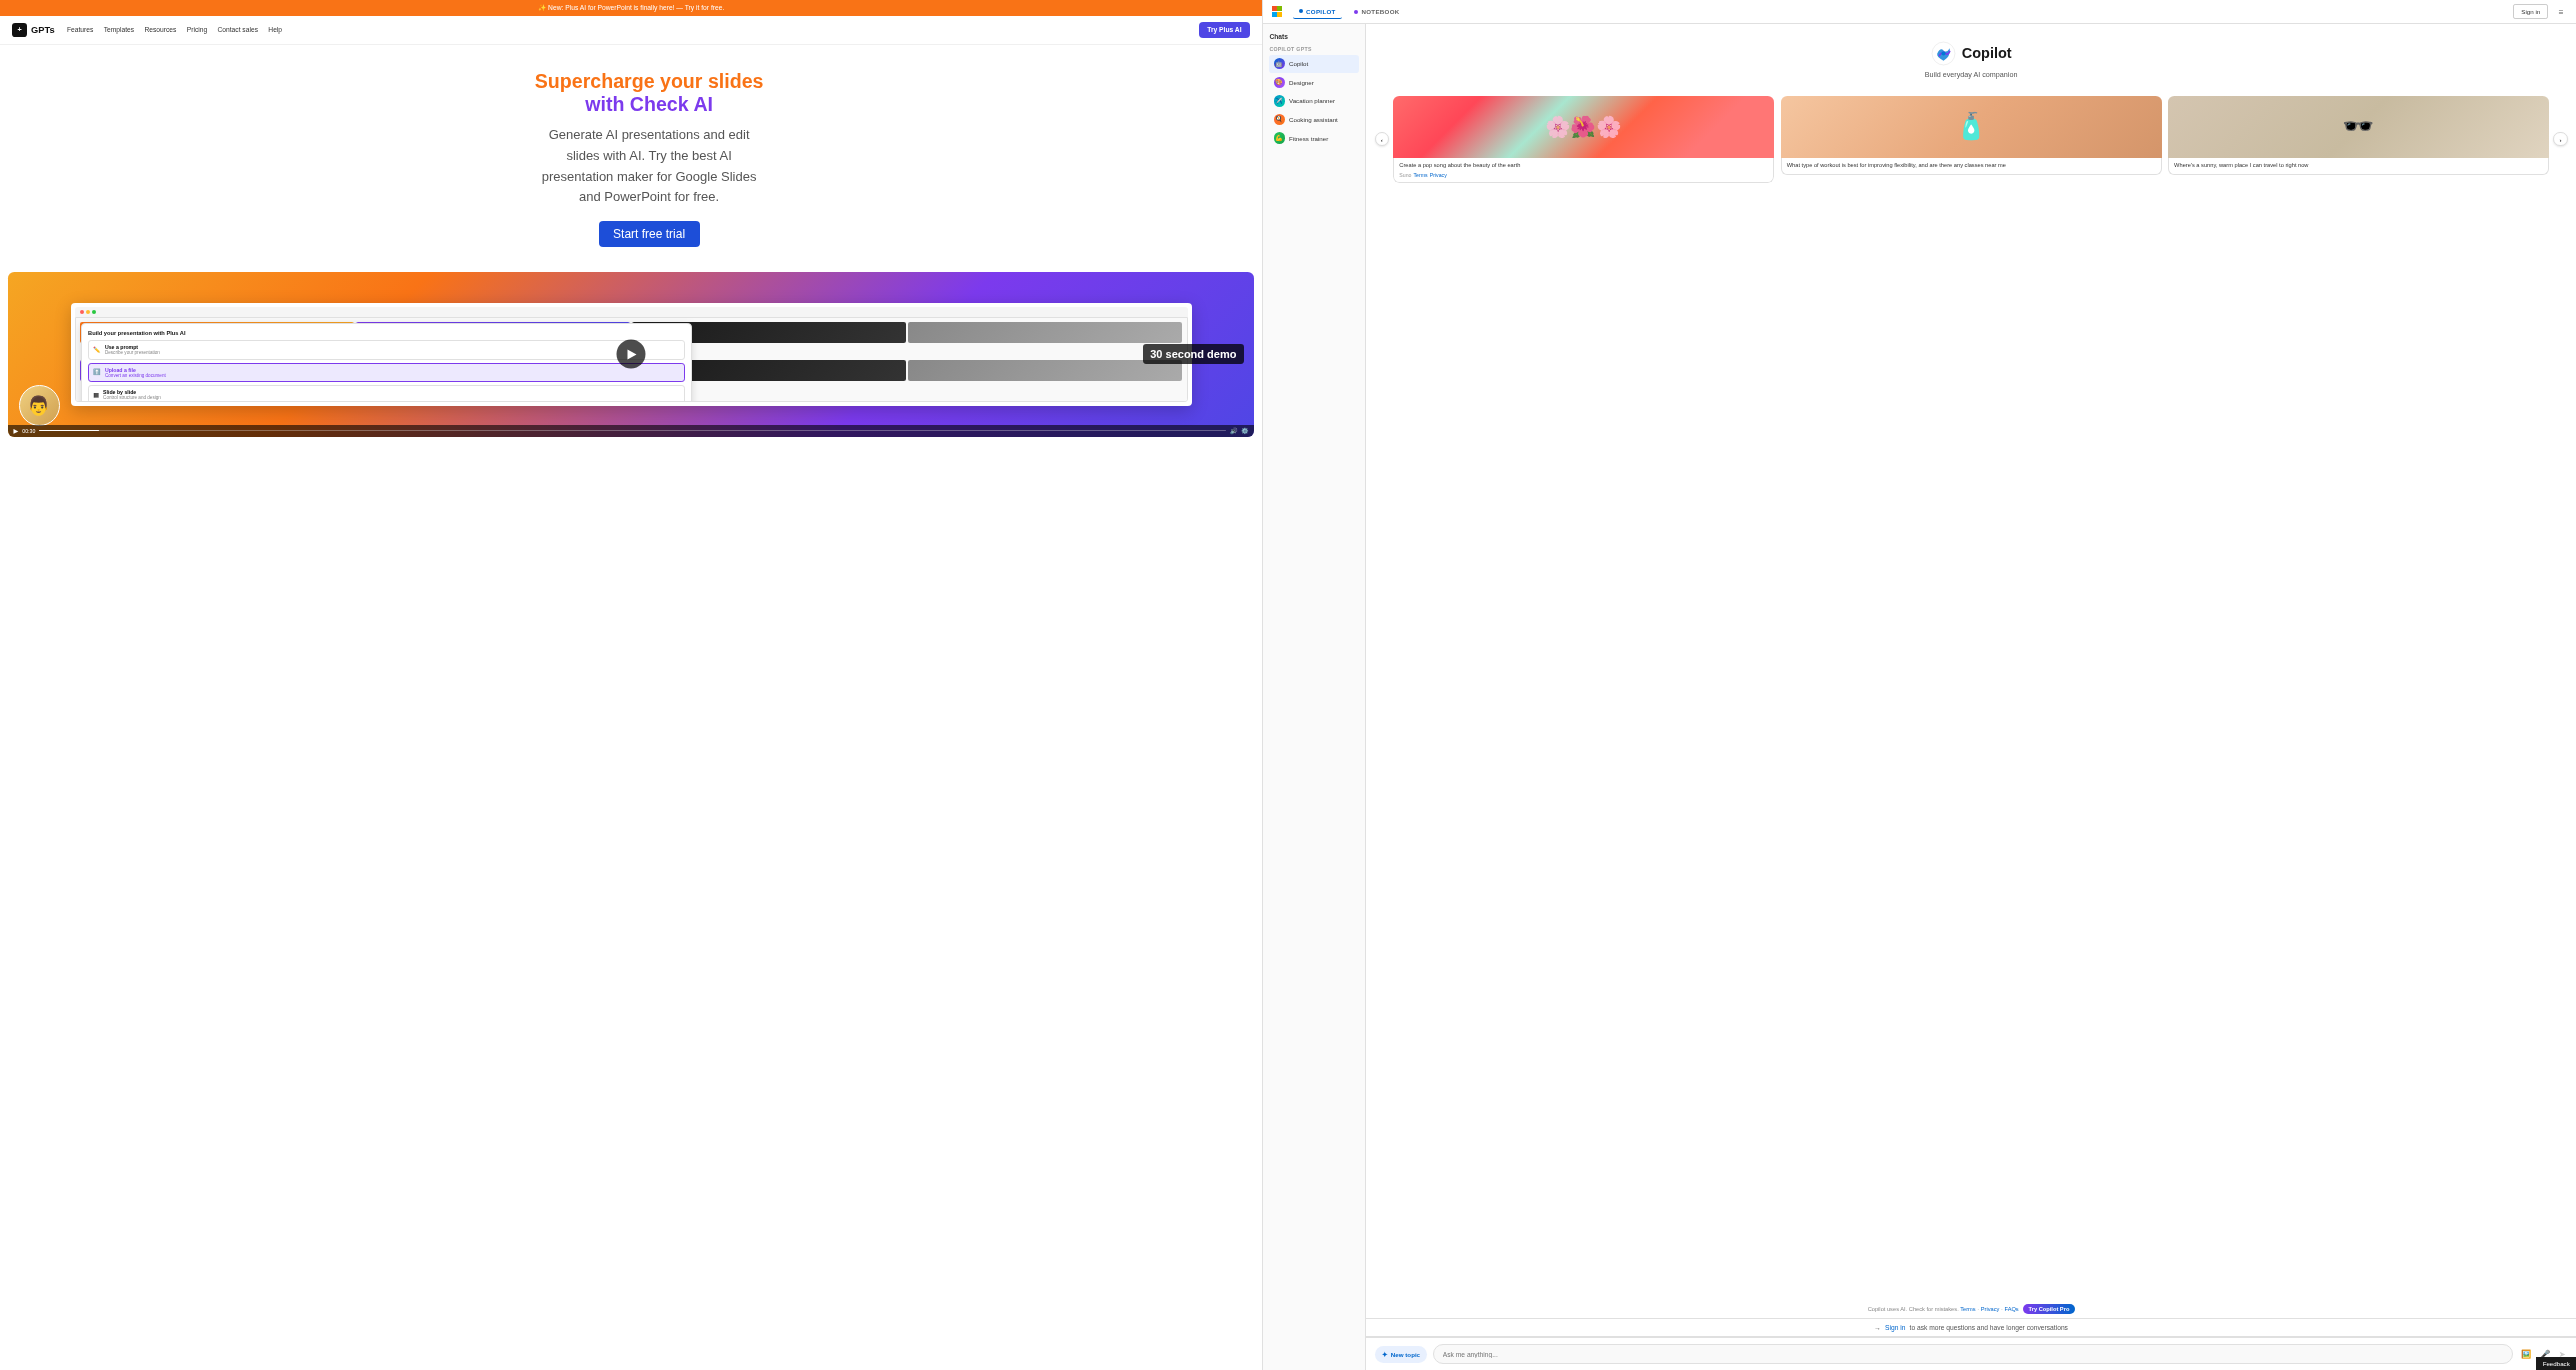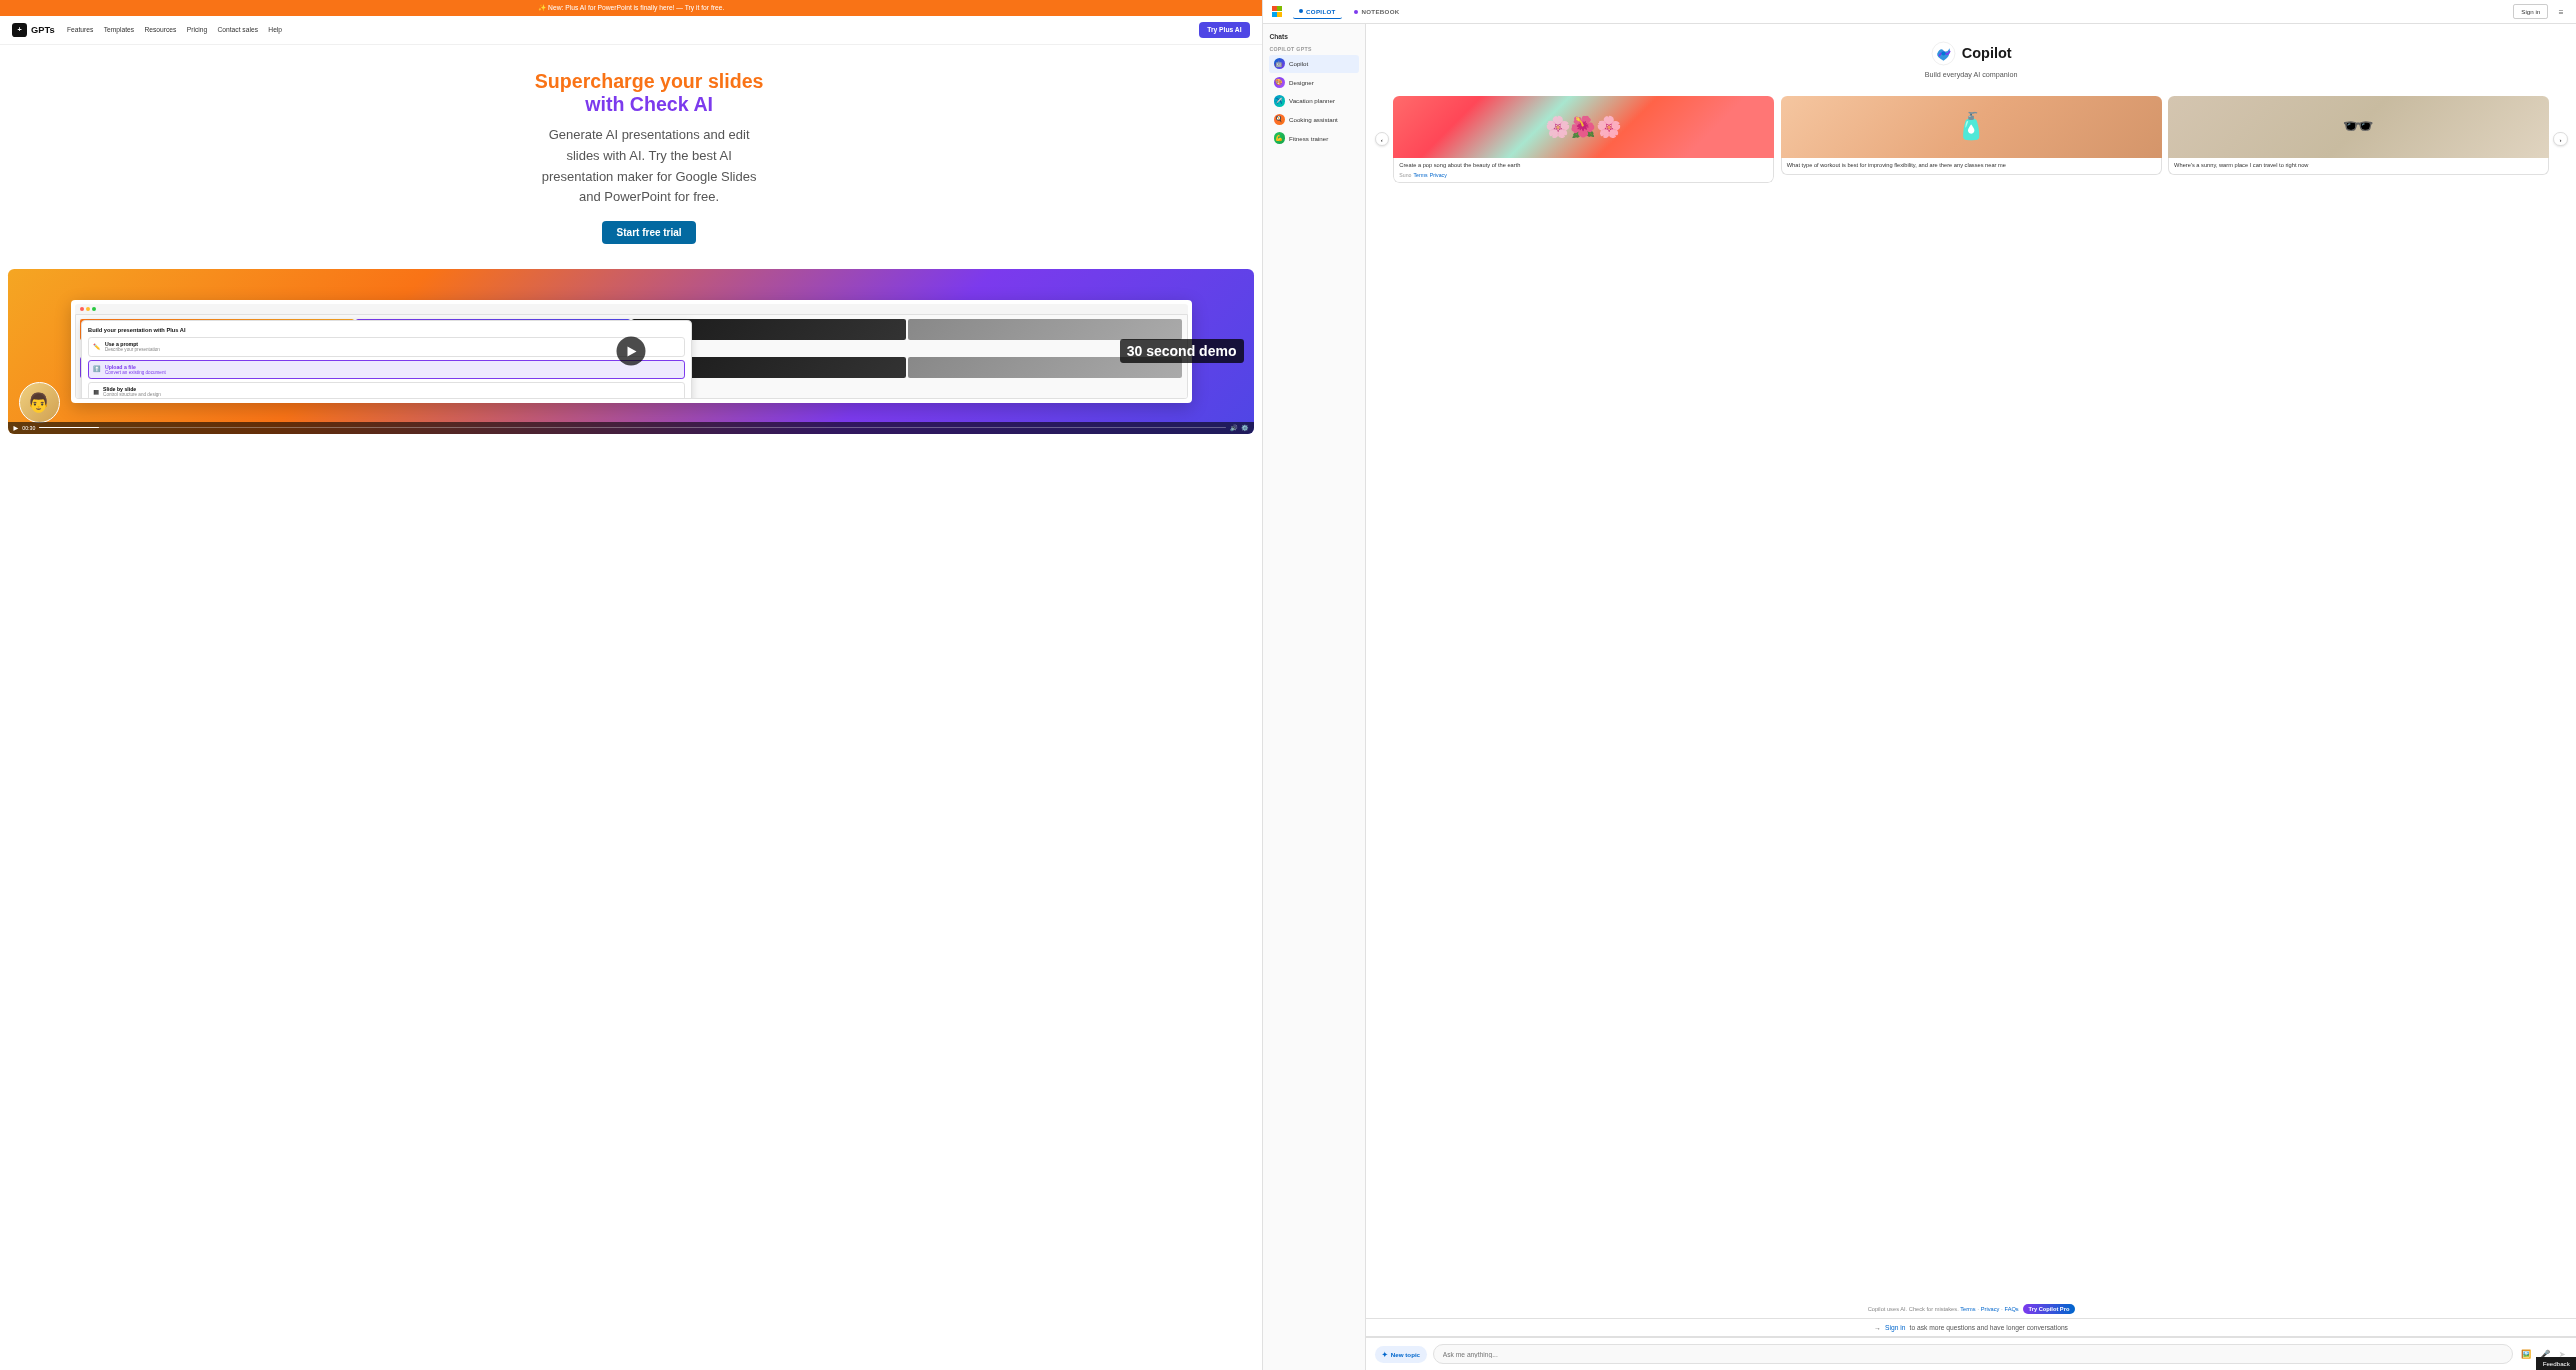--- a/index.html
+++ b/index.html
@@ -88,26 +88,26 @@
     .hero-title-line1 { color: #f97316; }
     .hero-title-line2 { color: #7c3aed; }
     .hero-subtitle {
       font-size: 13px;
       color: #555;
       max-width: 217px;
       margin: 0 auto 12.4px;
       line-height: 1.6;
     }
     .hero-cta {
-      background: #0369a1;
+      background: #1d4ed8;
       color: white;
       padding: 6.2px 14.5px;
       border-radius: 4.1px;
-      font-size: 10px;
-      font-weight: 700;
+      font-size: 12px;
+      font-weight: 400;
       cursor: pointer;
       border: none;
     }
 
     .demo-video {
       margin: 12.4px 8.3px;
       border-radius: 6.2px;
       overflow: hidden;
       background: linear-gradient(135deg, #f5a623 0%, #f97316 30%, #7c3aed 70%, #4f46e5 100%);
       position: relative;
@@ -229,21 +229,21 @@
 
     .demo-label {
       position: absolute;
       right: 10.3px;
       top: 50%;
       transform: translateY(-50%);
       background: rgba(0,0,0,0.75);
       color: white;
       padding: 4.1px 7.2px;
       border-radius: 3.1px;
-      font-size: 14px;
+      font-size: 11px;
       font-weight: 700;
       text-align: center;
     }
 
     .avatar-circle {
       position: absolute;
       bottom: 10.3px;
       left: 10.3px;
       width: 41px;
       height: 41px;

